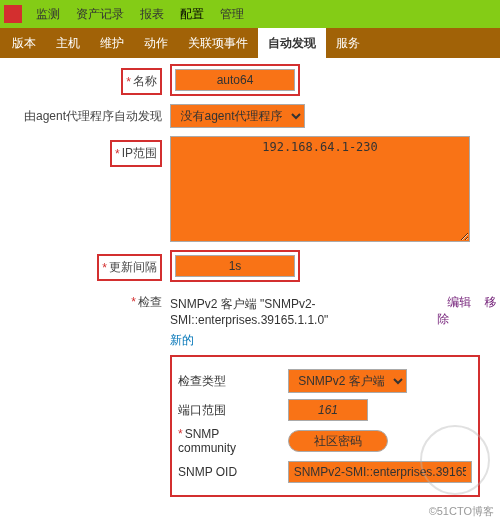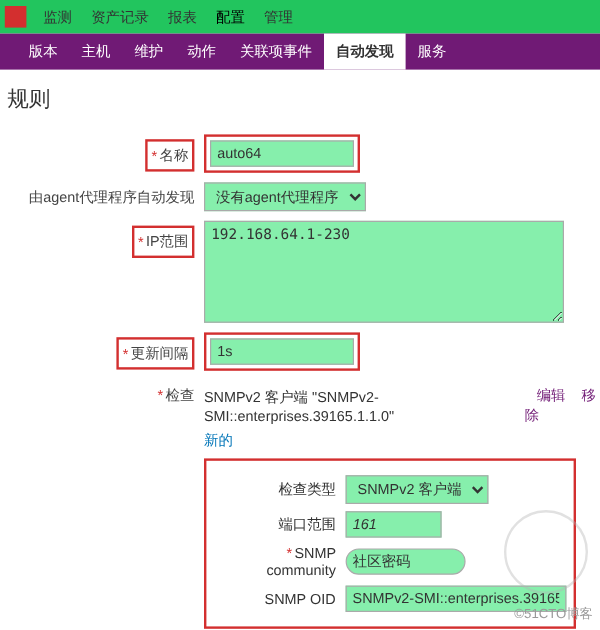--- a/index.html
+++ b/index.html
@@ -1,39 +1,39 @@
 <!DOCTYPE html>
 <html><head>
 <meta charset="utf-8">
 <style>
   * { box-sizing: border-box; margin: 0; padding: 0; }
   body { font-family: Arial, sans-serif; font-size: 12px; color: #333; background: #fff; width: 500px; }
-  .topnav { display: flex; align-items: center; height: 28px; padding-left: 4px; background:#22c55e;}
+  .topnav { display: flex; align-items: center; height: 28px; padding-left: 4px; background:#84cc16;}
   .topnav .logo { width:18px; height:18px; background:#d32f2f; margin-right:6px;}
   .topnav span { padding: 0 8px; color:#333; cursor:pointer;}
   .topnav span.active { font-weight:normal; color:#000;}
-  .subnav { background:#701a75; color:#fff; display:flex; height:30px; align-items:center; padding-left:14px;}
+  .subnav { background:#a16207; color:#fff; display:flex; height:30px; align-items:center; padding-left:2px;}
   .subnav span { padding:0 10px; line-height:30px; cursor:pointer;}
   .subnav span.active { background:#fff; color:#333; font-weight:bold;}
   h2.title { font-size:18px; font-weight:normal; padding:12px 6px; color:#333;}
   .form { padding: 6px 0 6px 0; }
   .row { display:flex; align-items:flex-start; margin-bottom:8px; }
   .label { width:170px; text-align:right; padding-right:8px; padding-top:4px; font-size:12px; color:#444;}
   .label .req { color:#d32f2f; margin-right:2px;}
   .field { flex:1; display:flex; flex-direction:column; align-items:flex-start; }
-  input[type="text"], select, textarea { font-size:12px; padding:3px 5px; border:1px solid #aaa; background:#86efac; color:#333;}
+  input[type="text"], select, textarea { font-size:12px; padding:3px 5px; border:1px solid #aaa; background:#f97316; color:#333;text-align:center;}
   input[type="text"].w120 { width:120px;}
-  textarea { width:300px; height:85px; resize:both;}
+  textarea { width:300px; height:106px; resize:both;}
   .hl { border:2px solid #d32f2f; padding:3px; display:inline-flex; align-items:center;}
   .hl-wide { border:2px solid #d32f2f; padding:6px; }
   .check-line { font-size:12px; color:#333; padding-top:4px; display:flex; align-items:center;}
   .links a { color:#701a75; margin-left:10px; cursor:pointer;}
   .links-new a { color:#0275b8; cursor:pointer; }
   .inner-form .irow { display:flex; align-items:center; margin:6px 0; }
-  .inner-form .ilabel { width:110px; text-align:right; padding-right:8px; font-size:12px;}
+  .inner-form .ilabel { width:110px; text-align:left; padding-right:8px; font-size:12px;}
   .inner-form .ilabel .req { color:#d32f2f; margin-right:2px;}
   .watermark { position:absolute; right:6px; bottom:6px; font-size:11px; color:#999;margin-left:20px;}
   .seal { position:absolute; right:10px; bottom:30px; width:70px; height:70px; border:2px solid rgba(180,180,180,.4); border-radius:50%;}
   .container { position:relative; height:525px; width:500px; overflow:hidden;}
 </style>
 </head>
 <body>
 <div class="container">
 
 <div class="topnav">
@@ -48,21 +48,20 @@
 <div class="subnav">
   <span>版本</span>
   <span>主机</span>
   <span>维护</span>
   <span>动作</span>
   <span>关联项事件</span>
   <span class="active">自动发现</span>
   <span>服务</span>
 </div>
 
-<h2 class="title">规则</h2>
 
 <div class="form">
 
   <div class="row">
     <div class="label"><span class="hl">
             <span class="req">*</span>
             <span>名称</span>
           </span></div>
     <div class="field">
           <span class="hl">

